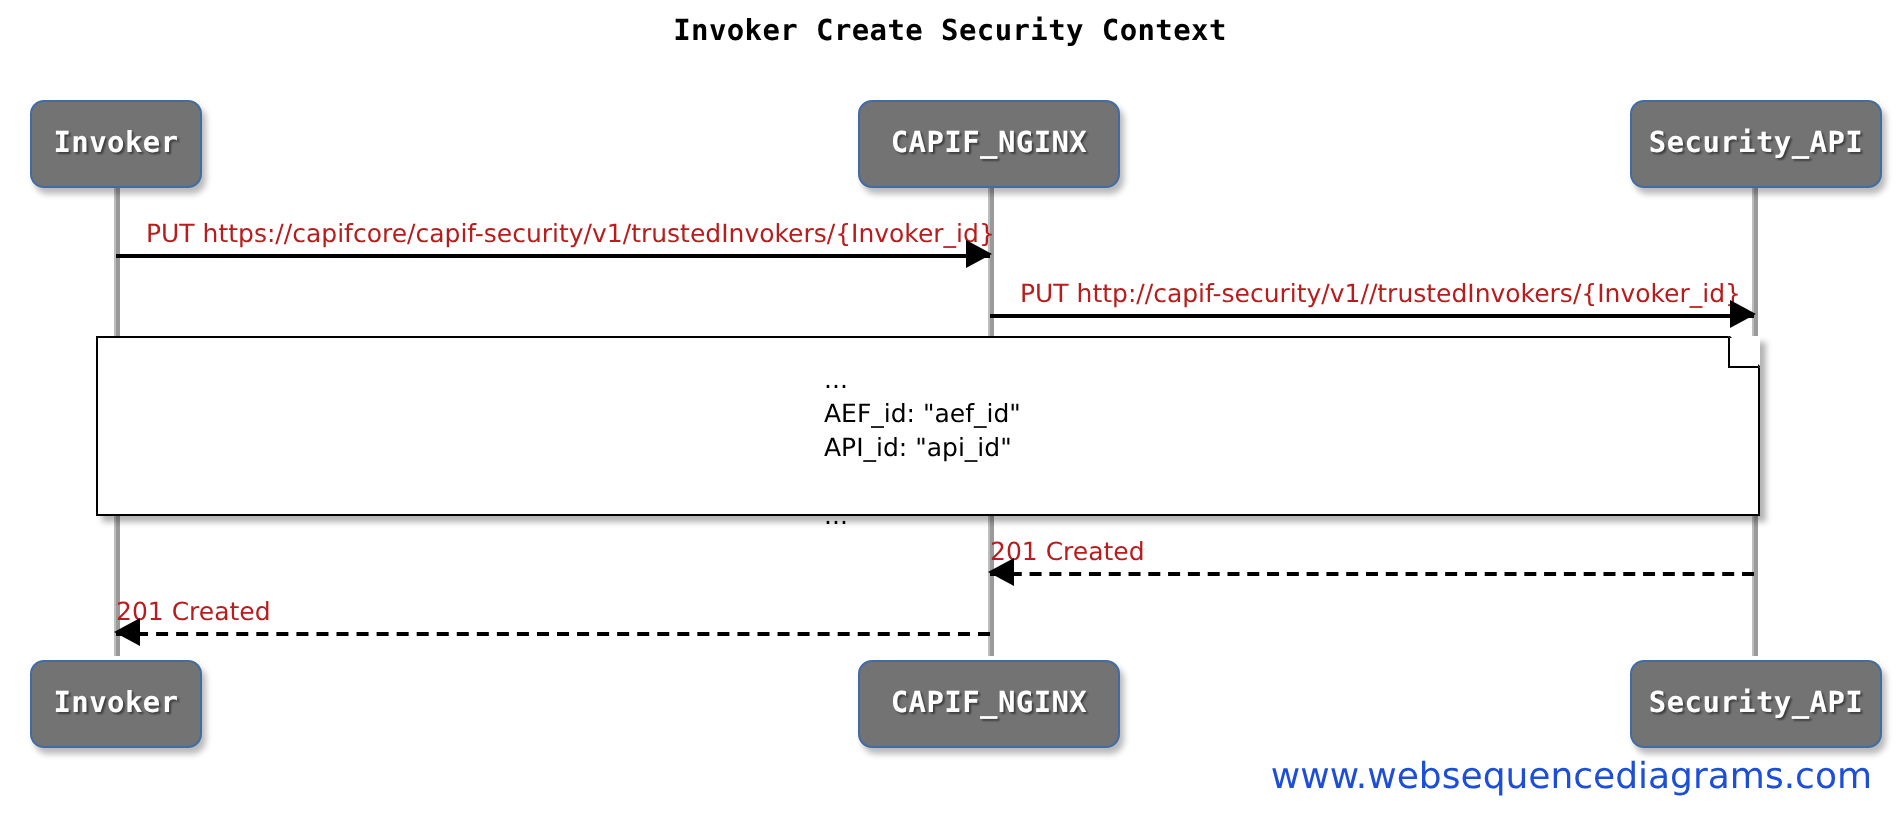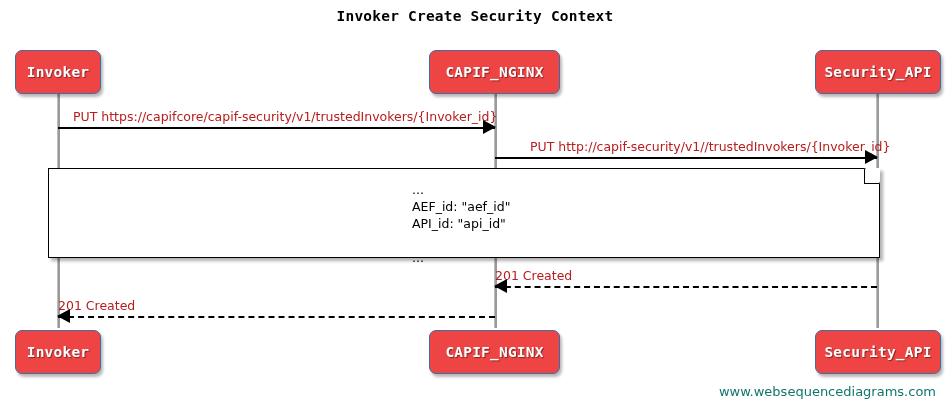--- a/index.html
+++ b/index.html
@@ -41,21 +41,21 @@
     width: 3px;
     background: #9a9a9a;
     border-left: 1px solid #bdbdbd;
     box-sizing: border-box;
   }
 
   
   .participant {
     position: absolute;
     box-sizing: border-box;
-    background: #ef4444;
+    background: #737373;
     border: 1px solid #3f6ca4;
     border-radius: 7px;
     color: #ffffff;
     font-family: "DejaVu Sans Mono", "Liberation Mono", monospace;
     font-size: 14.5px;
     font-weight: bold;
     display: flex;
     align-items: center;
     justify-content: center;
     text-shadow: 1px 1px 1px rgba(0,0,0,0.45);
@@ -142,22 +142,22 @@
     line-height: 17px;
     white-space: pre;
   }
 
   
   .footer {
     position: absolute;
     right: 14px;
     bottom: 10px;
     font-family: "DejaVu Sans", "Liberation Sans", sans-serif;
-    font-size: 13px;
-    color: #0f766e;
+    font-size: 18px;
+    color: #1d4ed8;
     white-space: nowrap;
   }
 </style>
 </head>
 <body>
 
 <div id="canvas">
 
   <div class="diagram-title">Invoker Create Security Context</div>
 
@@ -173,21 +173,21 @@
   </div>
   <div class="participant" style="left:815px; top:50px; width:126px; height:44px;">
     <span>Security_API</span>
   </div>
 
   <div class="msg-label" style="left:73px; top:110px;">PUT https://capifcore/capif-security/v1/trustedInvokers/{Invoker_id}</div>
   <div class="msg solid" style="left:58px; top:126px; width:437px;">
     <span class="arrowhead right"></span>
   </div>
 
-  <div class="msg-label" style="left:530px; top:140px;">PUT http://capif-security/v1//trustedInvokers/{Invoker_id}</div>
+  <div class="msg-label" style="left:510px; top:140px;">PUT http://capif-security/v1//trustedInvokers/{Invoker_id}</div>
   <div class="msg solid" style="left:495px; top:156px; width:382px;">
     <span class="arrowhead right"></span>
   </div>
 
   <div class="note" style="left:48px; top:168px; width:832px; height:90px;">
     <span class="note-fold-tri"></span>
     <span class="note-fold"></span>
   </div>
   <div class="note-text" style="left:412px; top:181px;">...
 AEF_id: "aef_id"

